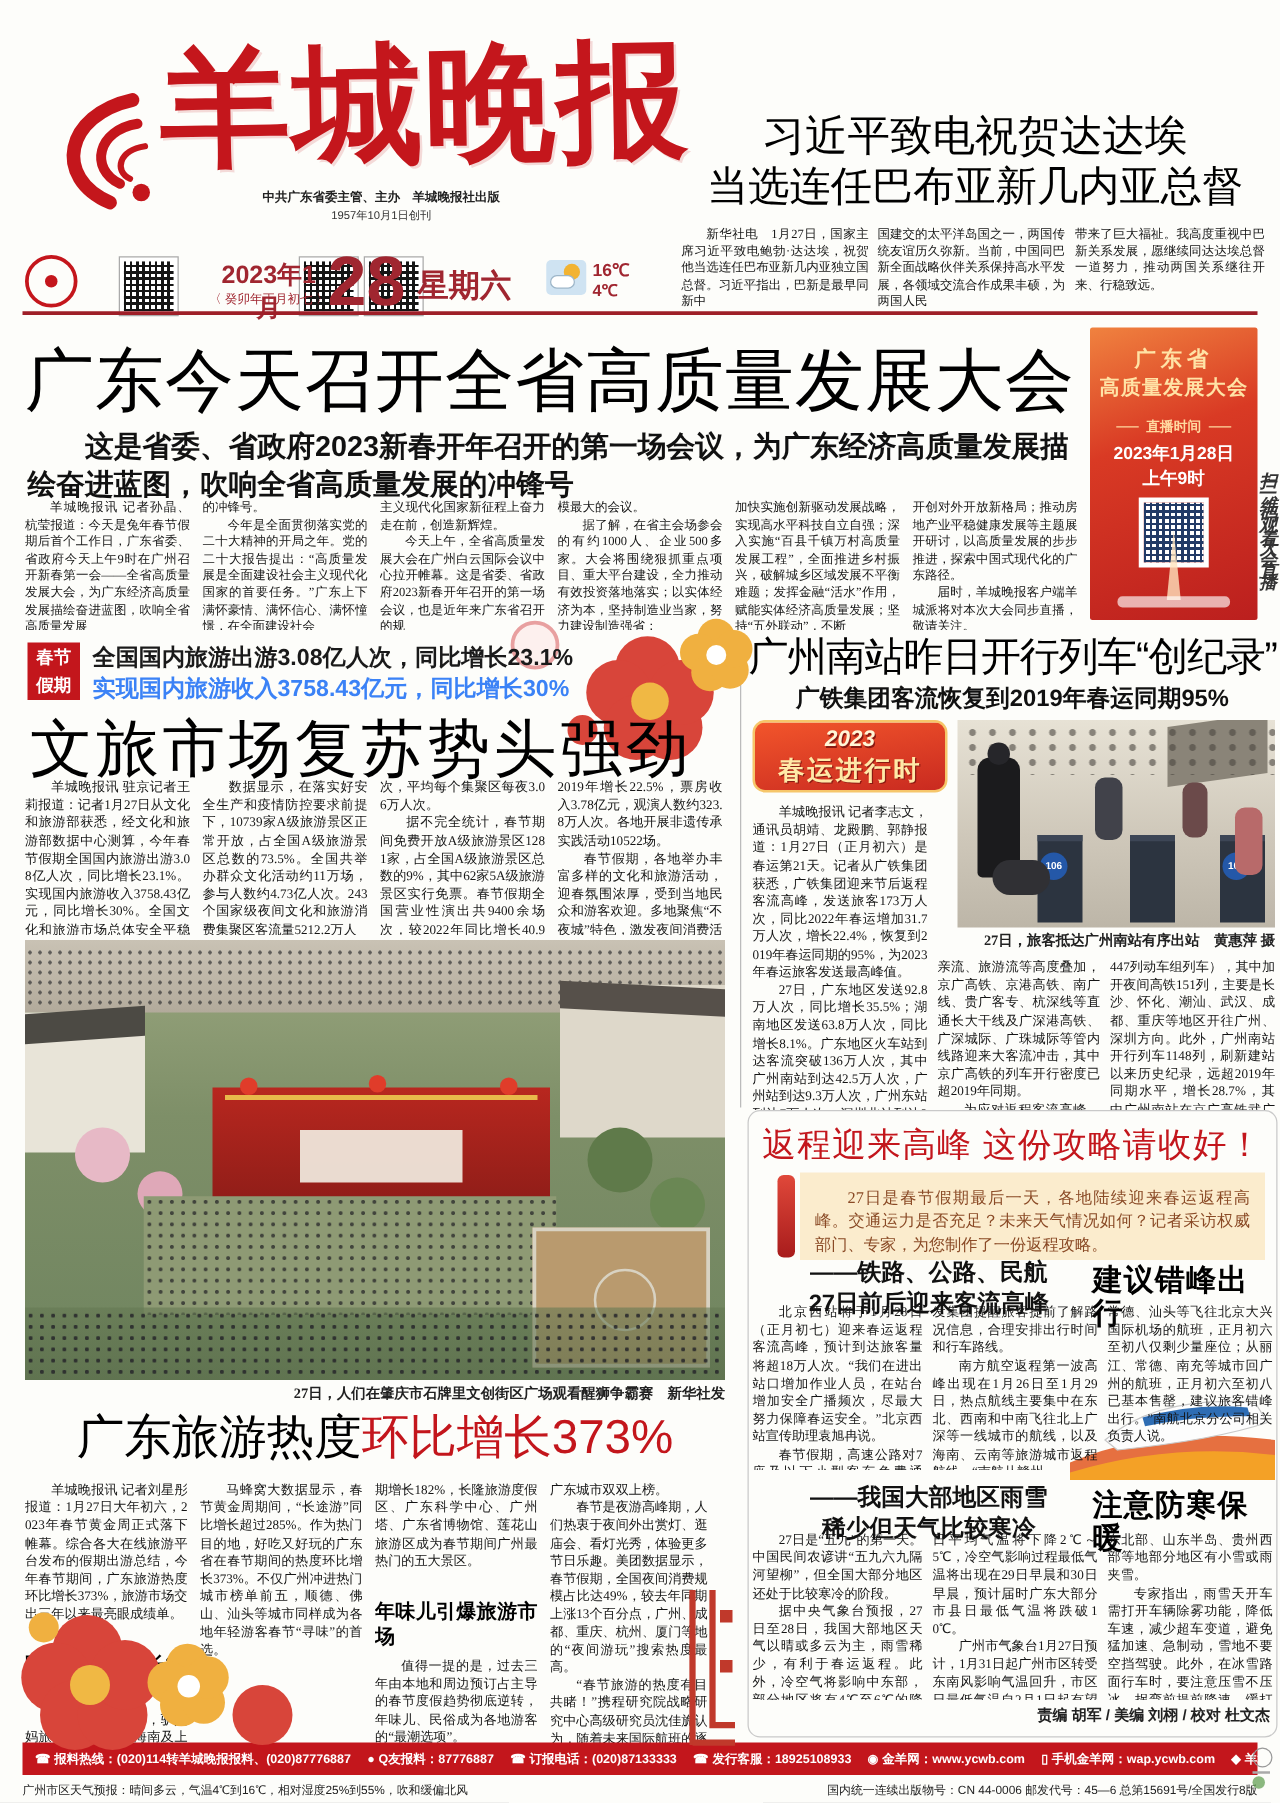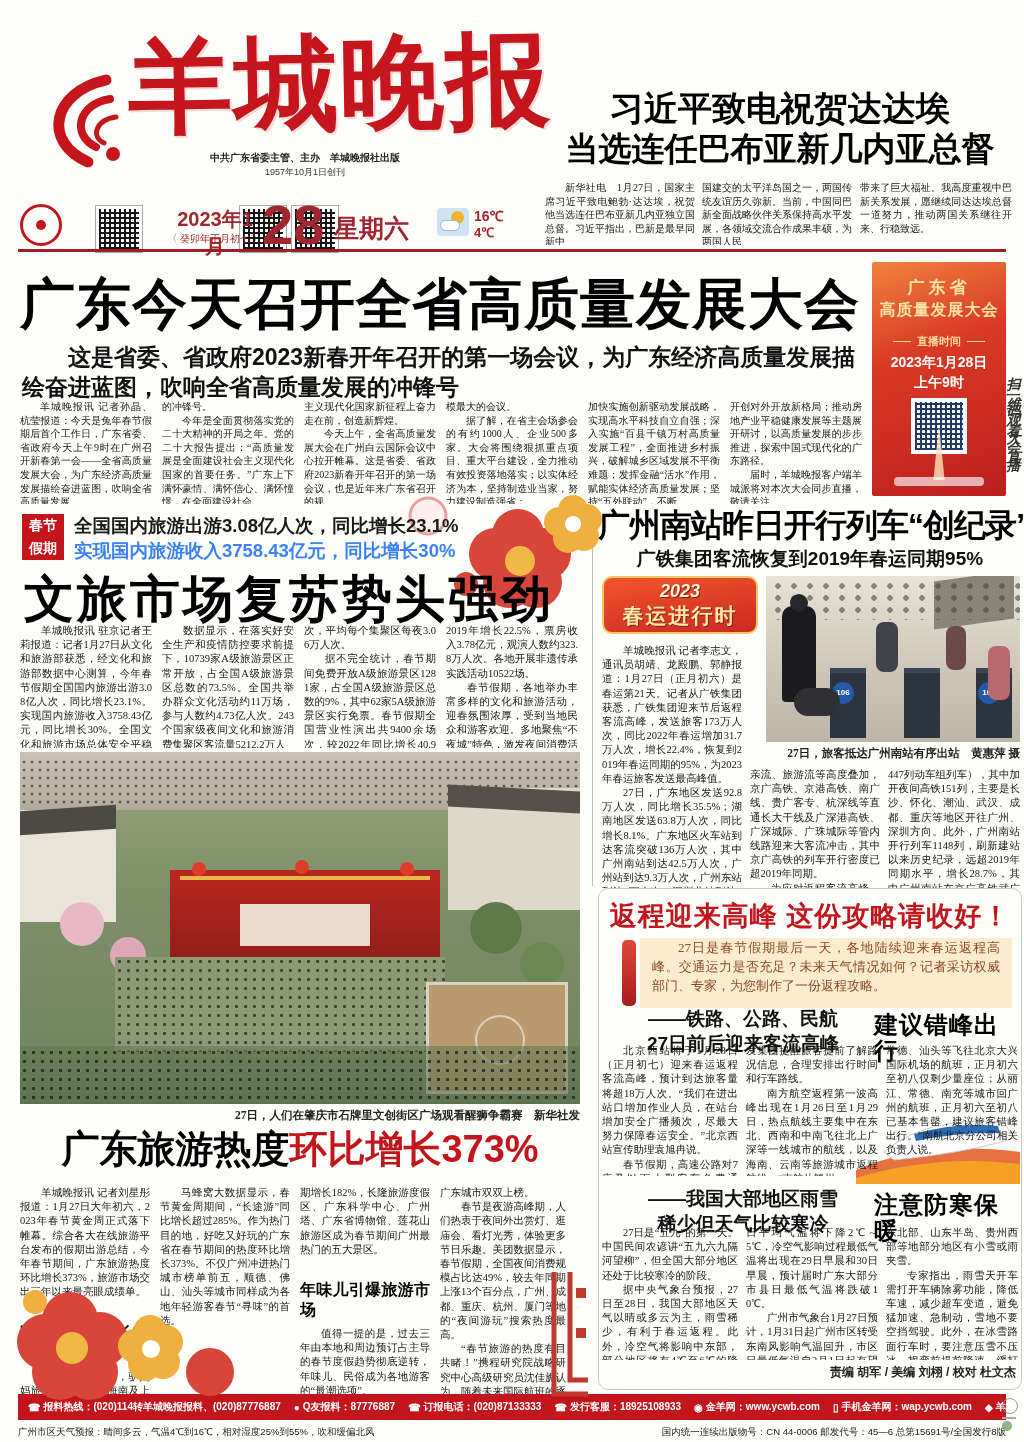--- a/index.html
+++ b/index.html
@@ -4,21 +4,21 @@
 <style>
   *{box-sizing:border-box;margin:0;padding:0}
   body{background:#d8d8d8;font-family:"Liberation Serif",serif}
   .sheet{position:relative;width:1024px;height:1442px;margin:0 auto;background:#fdfdfa;overflow:hidden}
   .abs{position:absolute}
   .sans{font-family:Liberation Sans, sans-serif}
   .col{position:absolute;overflow:hidden;font:10.5px/14.2px "Liberation Serif",serif;text-align:justify;color:#151515;word-break:break-all}
   .col p{margin:0;text-indent:2em}
   .col p.c{text-indent:0}
   .col h4{font:800 16px/1.25 "Liberation Sans",sans-serif;color:#000;margin:23px 0 7px;text-indent:0}
-  .hl{font-family:"Liberation Sans",sans-serif;font-weight:700;color:#000}
+  .hl{font-family:"Liberation Sans",sans-serif;font-weight:400;color:#000}
   .red{color:#c3161c}
   .qr{background:repeating-linear-gradient(0deg,#151515 0 2px,transparent 2px 5px),repeating-linear-gradient(90deg,#151515 0 2px,#fff 2px 5px);border:3px solid #fff;outline:1px solid #aaa}
   .caption{font:700 11.5px/1.3 "Liberation Serif",serif;color:#222;text-align:right}
   .kicker{font:700 19px/25px "Liberation Sans",sans-serif;color:#111;text-align:center}
   .sectitle{font:900 24px/1.1 "Liberation Sans",sans-serif;color:#000;letter-spacing:1px}
   .vtext{writing-mode:vertical-rl;font:600 italic 14px "Liberation Serif",serif;letter-spacing:9px;color:#333}
   .fitem{display:inline-flex;align-items:center;gap:3px;white-space:nowrap}
 </style>
 </head>
 <body>
@@ -272,21 +272,21 @@
     <p class="c">亲流、旅游流等高度叠加，京广高铁、京港高铁、南广线、贵广客专、杭深线等直通长大干线及广深港高铁、广深城际、广珠城际等管内线路迎来大客流冲击，其中京广高铁的列车开行密度已超2019年同期。</p>
     <p>为应对返程客流高峰，广铁集团继续增开夜间高铁，1月27日开行旅客列车2987列（含</p>
     </div>
   <div class="col" style="left:888px;top:768px;width:132px;height:120px">
     <p class="c">447列动车组列车），其中加开夜间高铁151列，主要是长沙、怀化、潮汕、武汉、成都、重庆等地区开往广州、深圳方向。此外，广州南站开行列车1148列，刷新建站以来历史纪录，远超2019年同期水平，增长28.7%，其中广州南站在京广高铁武广段方向开行列车418列，同比2019年增长13.6%。</p>
     </div>
 
   <div class="abs" style="left:598px;top:888px;width:424px;height:502px;border:1px solid #c9c9c9;border-radius:10px"></div>
   <div class="abs hl red" style="left:604px;top:898px;width:412px;text-align:center;font-size:27px;letter-spacing:1px;white-space:nowrap">返程迎来高峰 这份攻略请收好！</div>
   <div class="abs" style="left:622px;top:940px;width:14px;height:66px;background:linear-gradient(#e0483a,#a81c1c);border-radius:5px"></div>
-  <div class="abs" style="left:640px;top:938px;width:372px;height:70px;background:#fbeccd;padding:0 12px">
+  <div class="abs" style="left:640px;top:938px;width:372px;height:70px;background:#fbeccd;padding:10px 12px">
     <p style="font:13px/19px 'Liberation Serif',serif;color:#8a4a26;text-indent:2em;text-align:justify">27日是春节假期最后一天，各地陆续迎来春运返程高峰。交通运力是否充足？未来天气情况如何？记者采访权威部门、专家，为您制作了一份返程攻略。</p>
   </div>
 
   <div class="abs kicker" style="left:616px;top:1006px;width:254px">
     <div>——铁路、公路、民航</div>
     <div>27日前后迎来客流高峰</div>
   </div>
   <div class="abs sectitle" style="left:874px;top:1012px;width:148px">建议错峰出行</div>
 
   <svg class="abs" style="left:856px;top:1096px;z-index:0" width="164" height="88" viewBox="0 0 164 88">

